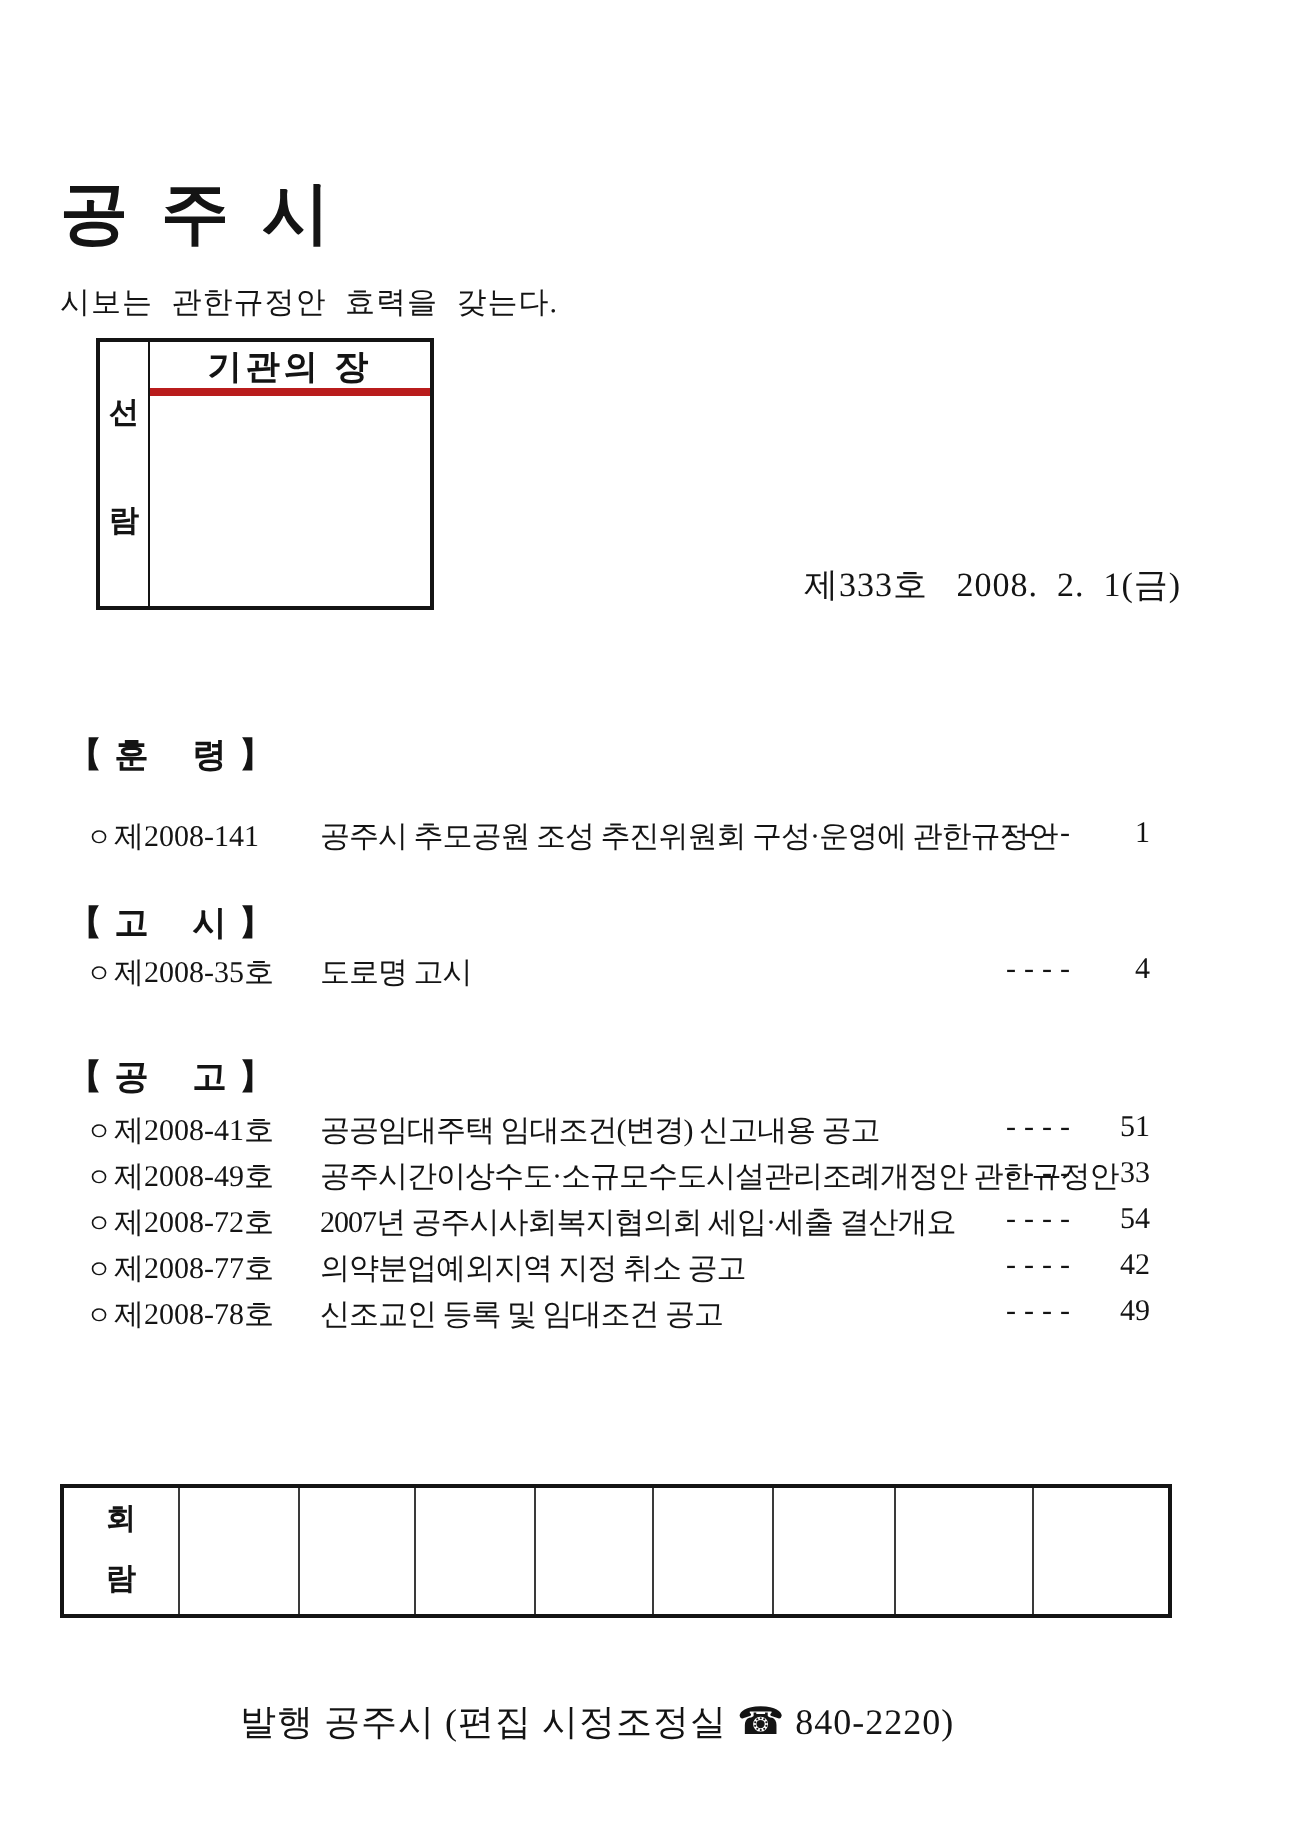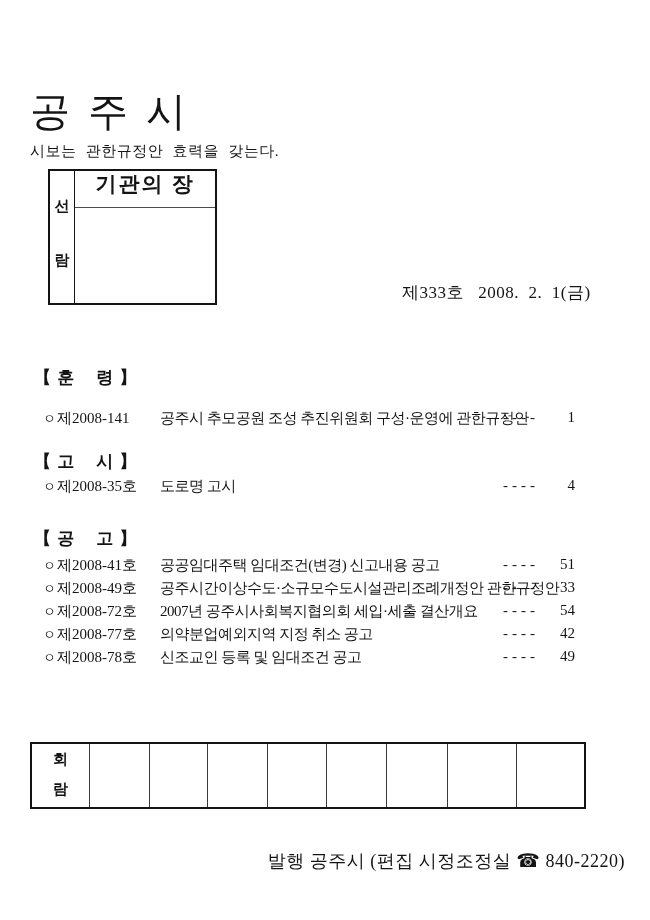--- a/index.html
+++ b/index.html
@@ -10,21 +10,21 @@
     margin:0 auto;
     background:#ffffff;
     color:#141414;
     font-family:"Liberation Serif","DejaVu Serif",serif;
     overflow:hidden;
   }
 
   
   .masthead-title {
     position:absolute; left:30px; top:84px;
-    font-size:40px; font-weight:normal;
+    font-size:34px; font-weight:bold;
     letter-spacing:4px; white-space:pre;
   }
   .effect-note {
     position:absolute; left:30px; top:142px;
     font-size:15px; word-spacing:5px; letter-spacing:0.5px; white-space:pre;
   }
 
   
   .seal-box {
     position:absolute; left:48px; top:169px;
@@ -32,24 +32,24 @@
     border:2px solid #141414;
   }
   .seal-side {
     position:absolute; left:0; top:0; bottom:0; width:25px;
     border-right:1px solid #141414;
   }
   .seal-side .lbl { position:absolute; left:0; width:100%; text-align:center; font-size:15px; font-weight:bold; }
   .seal-side .lbl.top { top:26px; }
   .seal-side .lbl.bottom { top:80px; }
   .seal-head {
-    position:absolute; left:25px; right:0; top:0; height:37px;
-    border-bottom:1px solid #b91c1c;
+    position:absolute; left:25px; right:0; top:0; height:27px;
+    border-bottom:4px solid #b91c1c;
     text-align:center; line-height:26px;
-    font-size:21px; font-weight:bold; letter-spacing:2px; white-space:pre;
+    font-size:17px; font-weight:bold; letter-spacing:2px; white-space:pre;
   }
 
   
   .issue-line {
     position:absolute; left:385px; top:281px;
     font-size:17px; white-space:pre; letter-spacing:0.5px;margin-left:17px;
   }
 
   
   .sec-header {
@@ -78,21 +78,21 @@
     justify-content:space-between; align-items:center;
     padding:6px 0 8px 0;
     font-size:15px; font-weight:bold;
   }
   .c1{width:60px}.c2{width:58px}.c3{width:60px}.c4{width:59px}
   .c5{width:60px}.c6{width:61px}.c7{width:69px}.c8{flex:1}
 
   
   .footer-line {
     position:absolute; left:100px; top:828px; width:525px;
-    text-align:right; font-size:18px; white-space:pre; letter-spacing:0.5px;
+    text-align:left; font-size:18px; white-space:pre; letter-spacing:0.5px;
   }
   .footer-line .phone { font-size:19px; }
 </style>
 </head>
 <body>
 
 <div class="page">
 
   <div class="masthead-title">공 주 시</div>
   <div class="effect-note">시보는 관한규정안 효력을 갖는다.</div>

